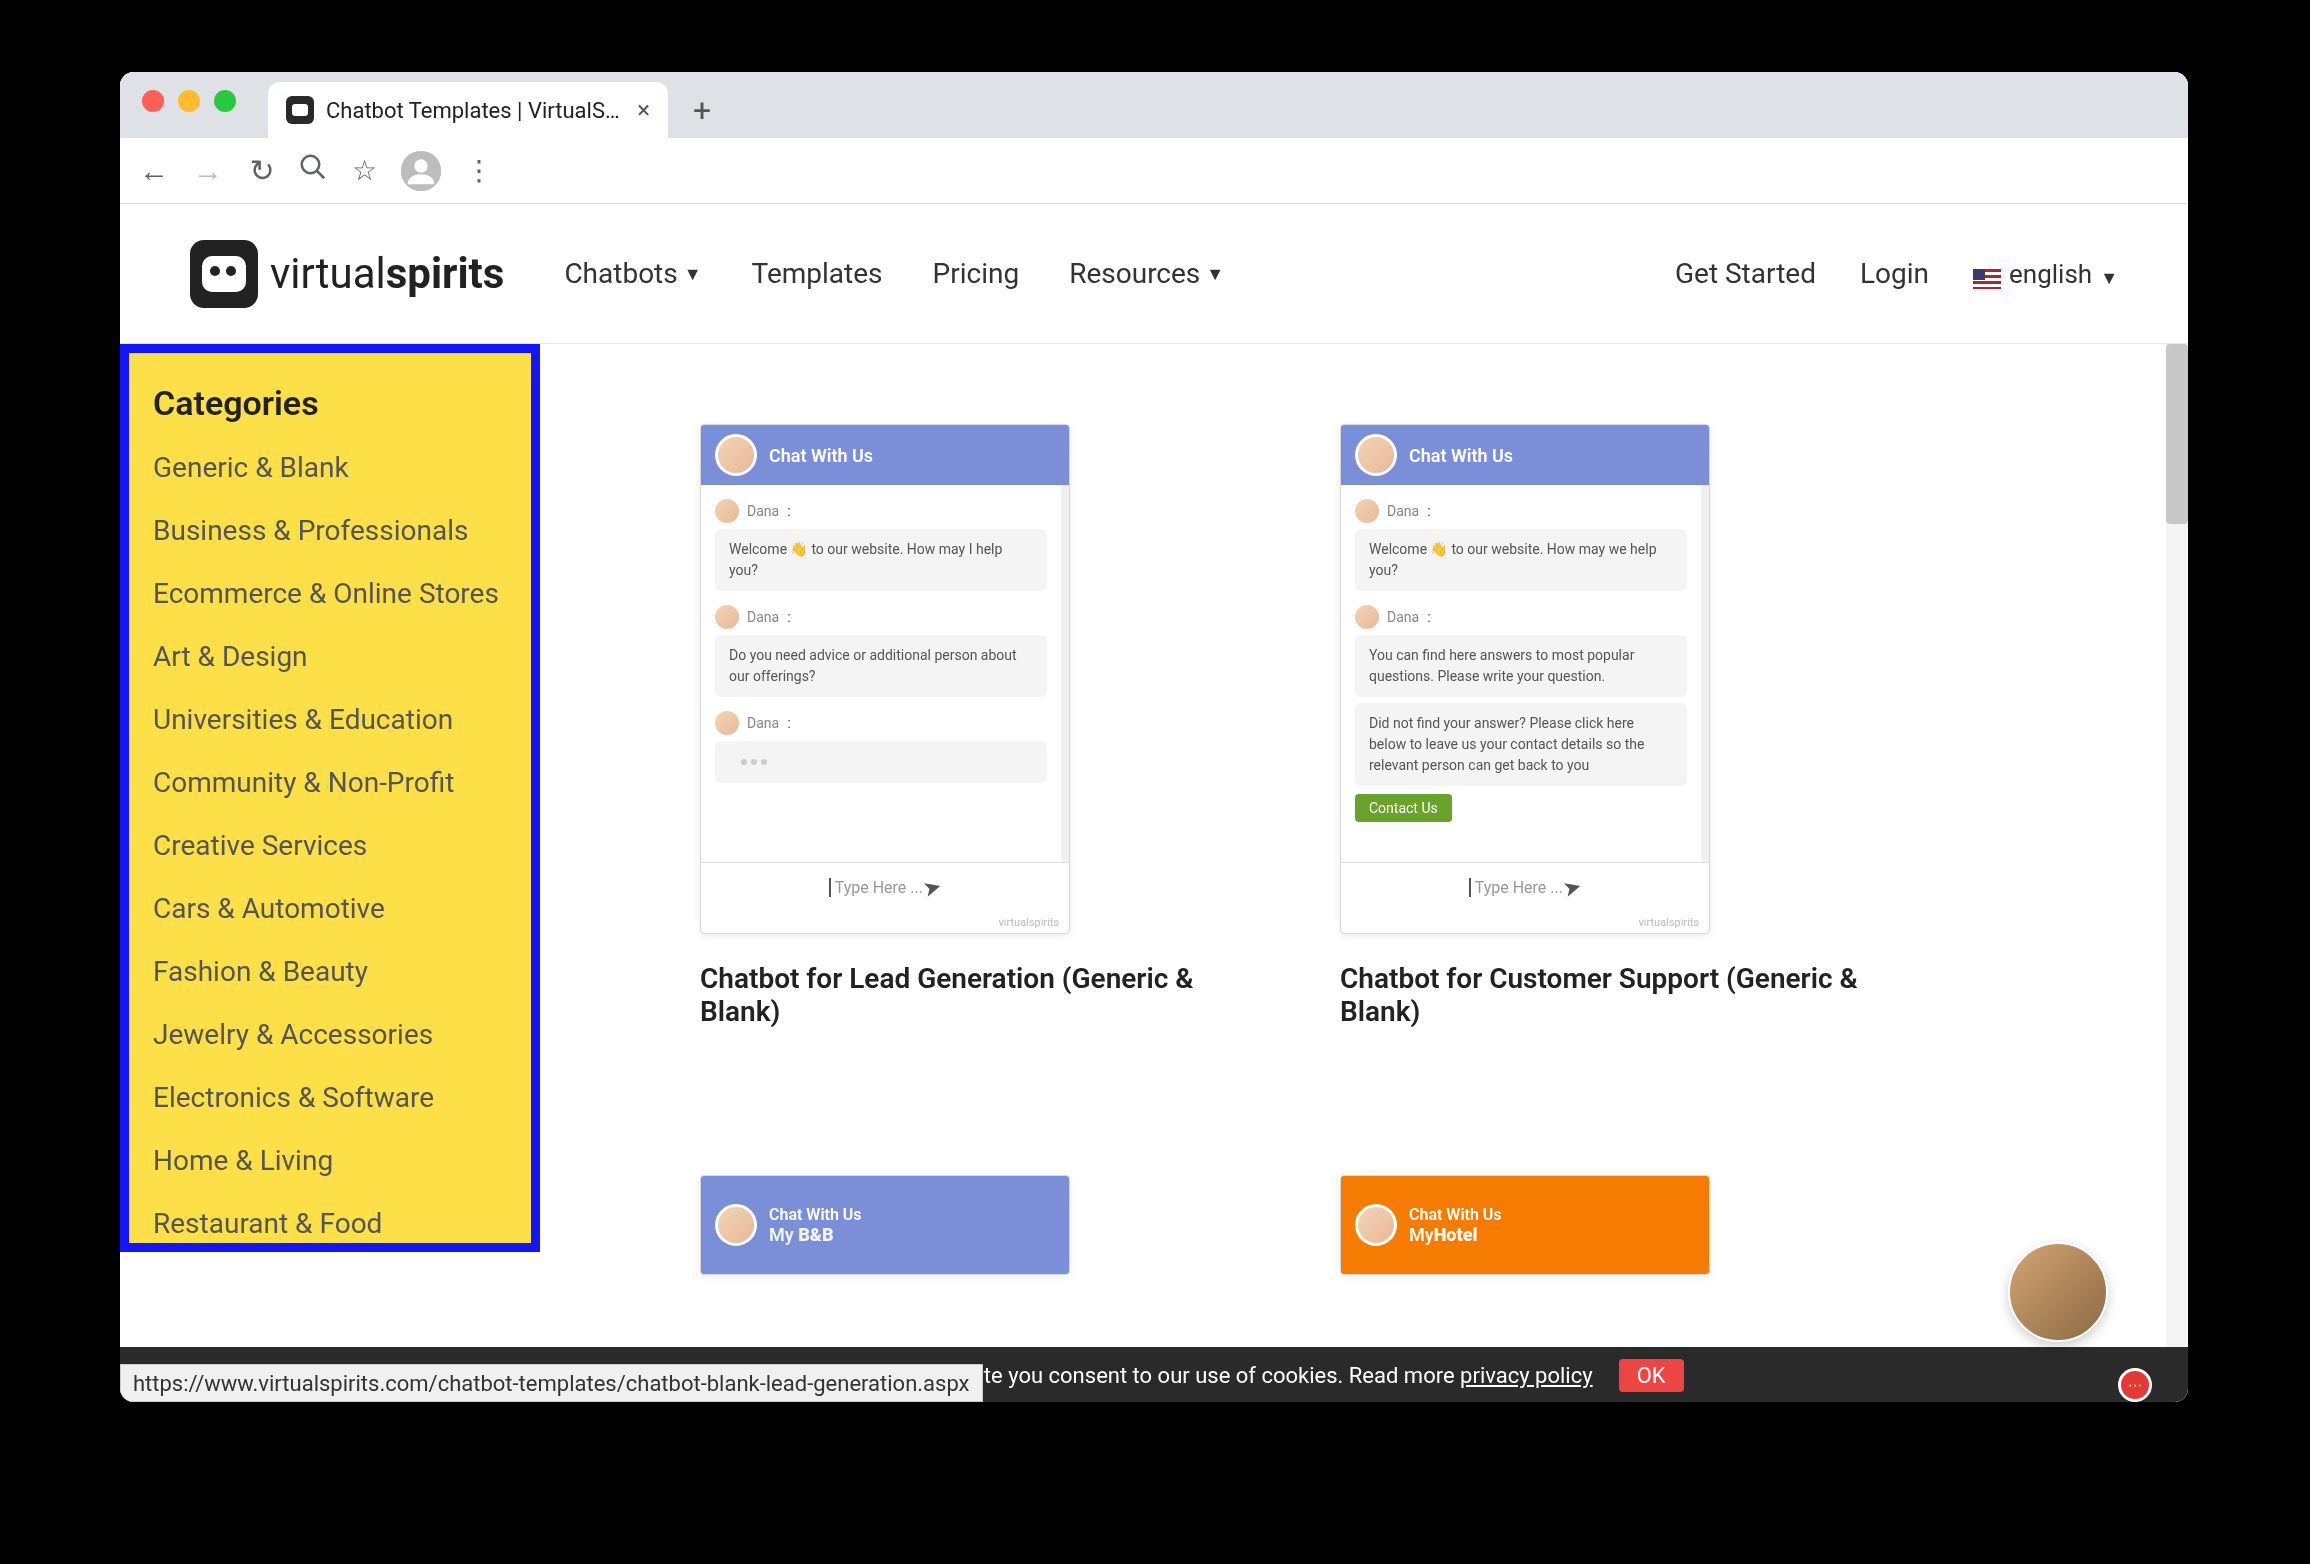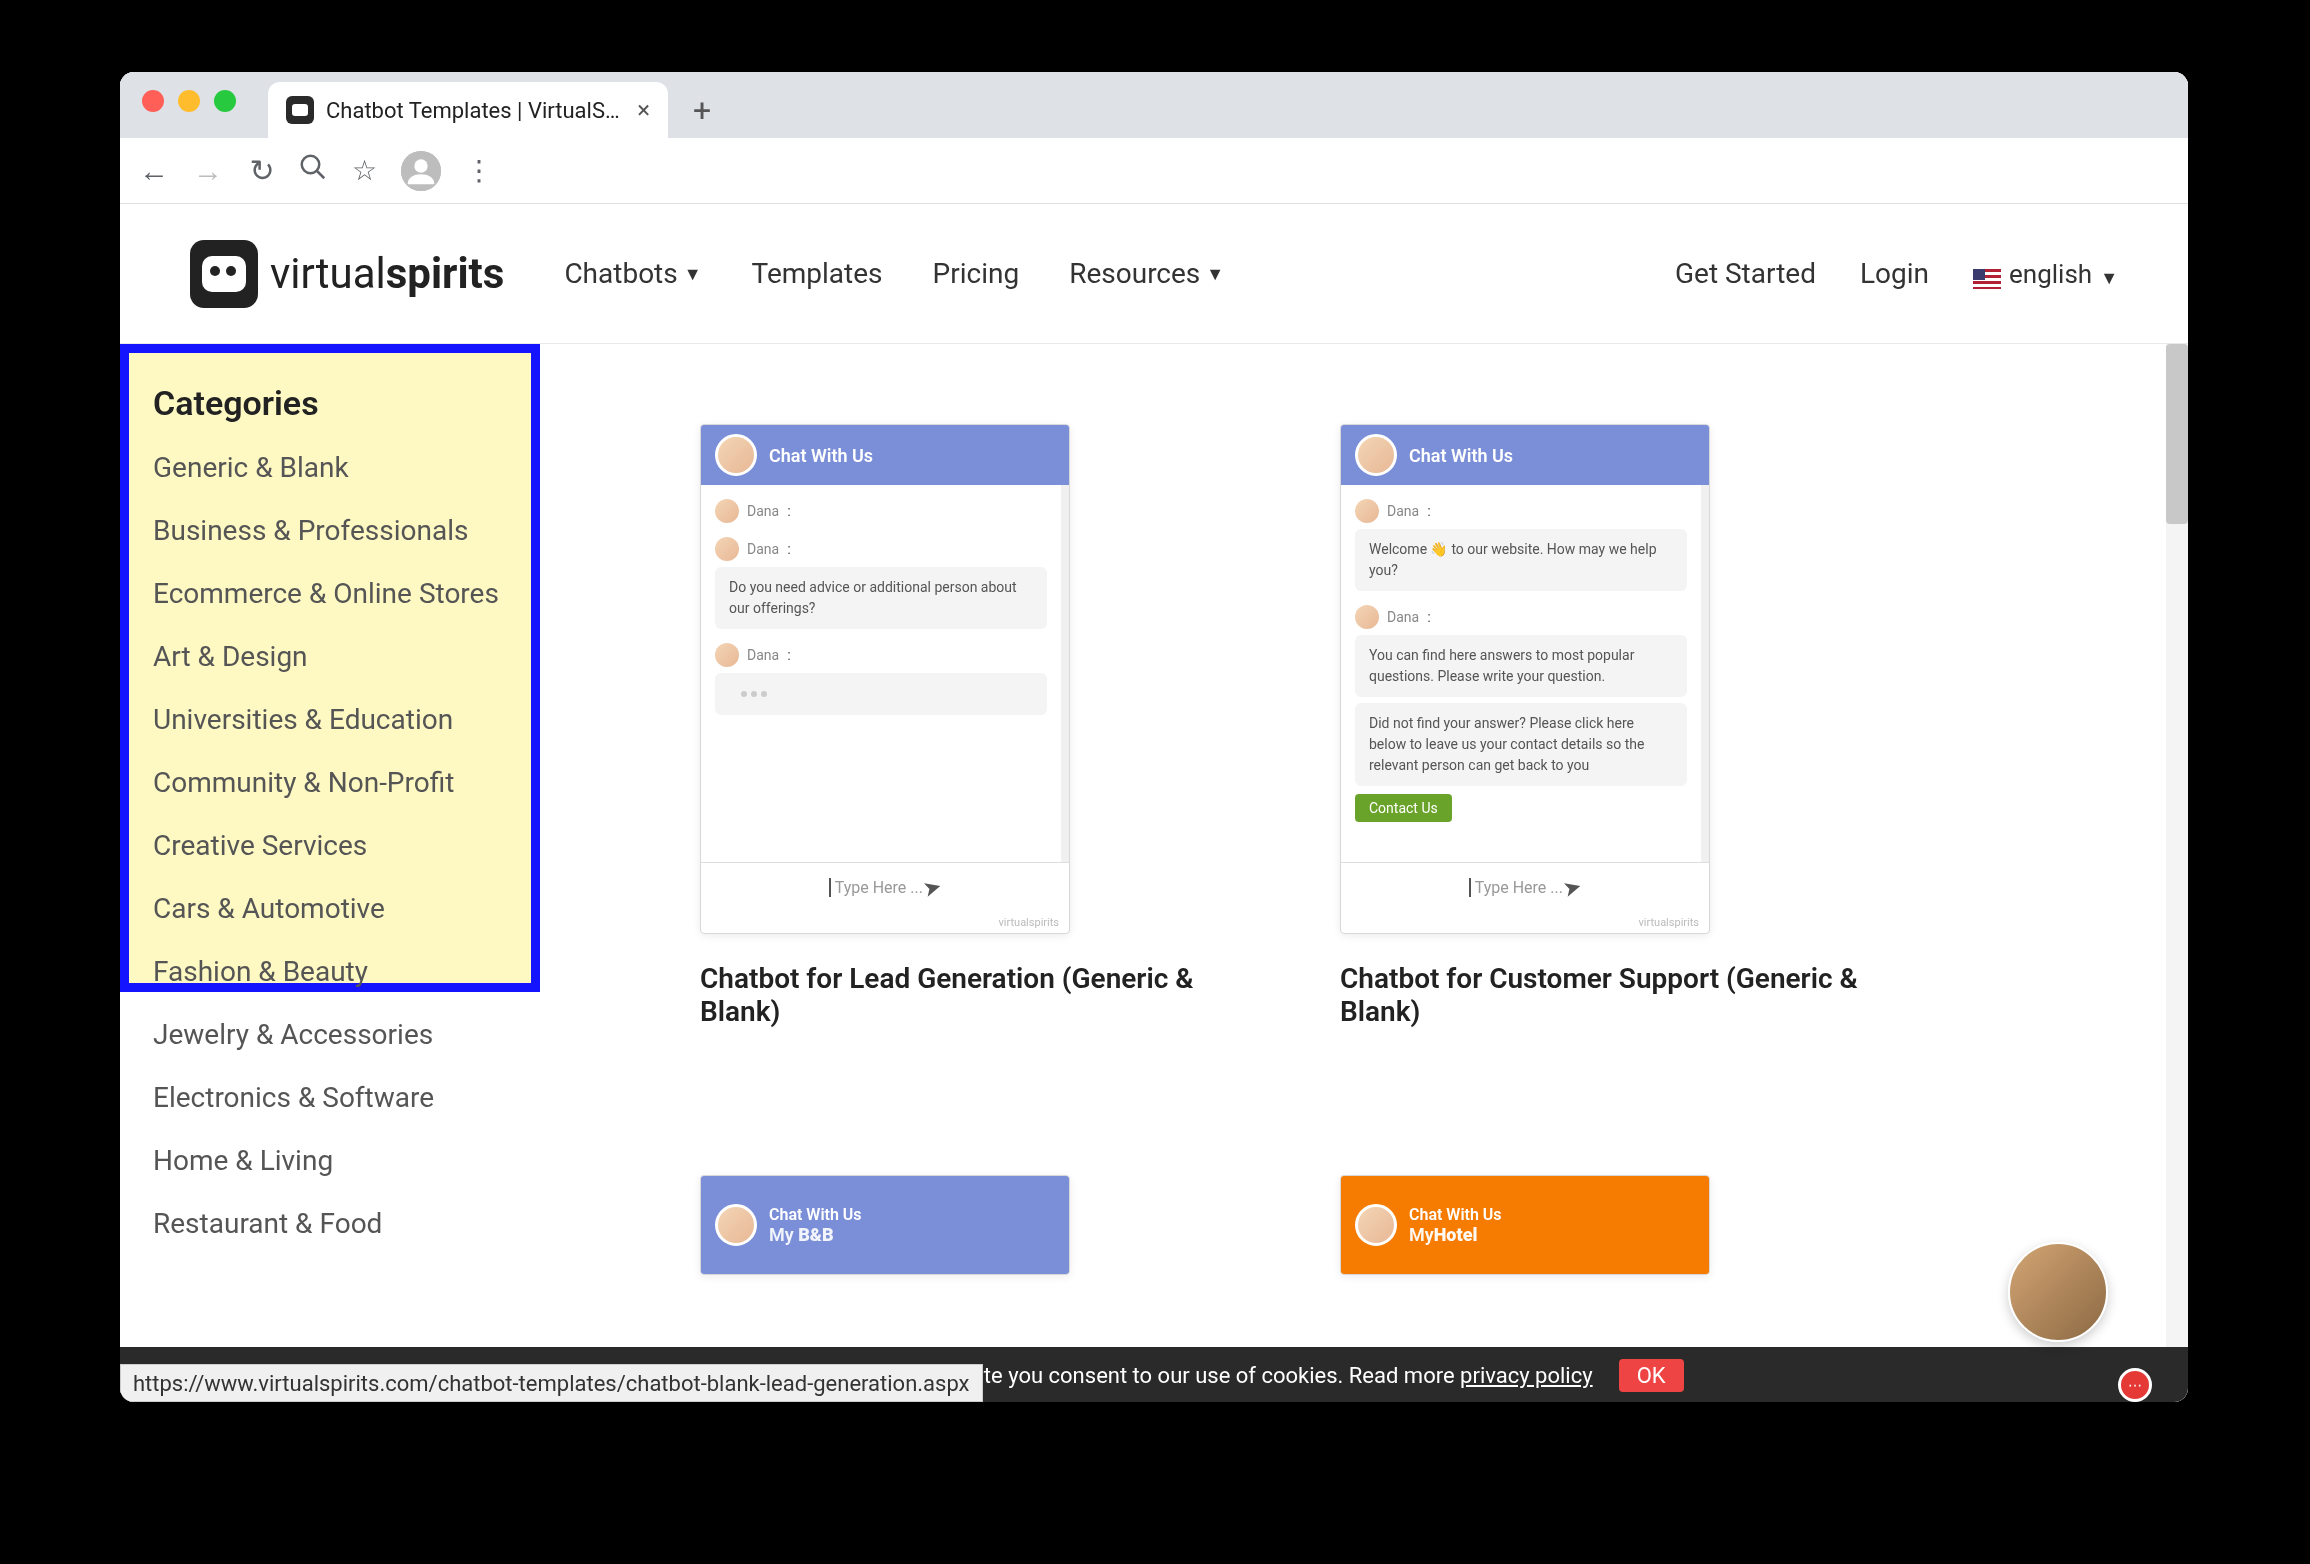--- a/index.html
+++ b/index.html
@@ -70,21 +70,21 @@
     .nav-right { margin-left: auto; display: flex; align-items: center; gap: 44px; }
     .lang { display: flex; align-items: flex-end; gap: 8px; font-size: 26px; color: #333; }
     .flag { width: 28px; height: 20px; background: linear-gradient(to bottom, #b22234 0%, #b22234 15%, #fff 15%, #fff 30%, #b22234 30%, #b22234 45%, #fff 45%, #fff 60%, #b22234 60%, #b22234 75%, #fff 75%, #fff 90%, #b22234 90%); position: relative; }
     .flag::before { content: ""; position: absolute; width: 12px; height: 11px; background: #3c3b6e; }
     
     .main-area { display: flex; height: calc(100% - 140px); position: relative; }
     
     .sidebar {
       width: 420px; padding: 30px 20px 36px 24px;
       border: 9px solid #1414ff; position: absolute; left: 0; top: 0;
-      height: 648px; background: #fef9c3;
+      height: 908px; background: #fde047;
     }
     .sidebar-title { font-size: 34px; font-weight: 600; color: #222; margin-bottom: 28px; }
     .sidebar-list { display: flex; flex-direction: column; gap: 30px; }
     .sidebar-item { font-size: 28px; color: #555; cursor: pointer; }
     
     .templates-grid {
       margin-left: 580px; padding: 80px 40px 40px 0;
       display: grid; grid-template-columns: repeat(2, 560px); gap: 60px 80px;
     }
     
@@ -262,20 +262,21 @@
 
         <div class="template-card">
           <div class="chat-preview">
             <div class="chat-header blue">
               <div class="avatar-sm"></div>
               <span>Chat With Us</span>
             </div>
             <div class="chat-body">
               <div class="msg-block">
                 <div class="msg-header"><div class="msg-avatar"></div><span class="msg-name">Dana</span>:</div>
+                <div class="msg-bubble">Welcome 👋 to our website. How may I help you?</div>
               </div>
               <div class="msg-block">
                 <div class="msg-header"><div class="msg-avatar"></div><span class="msg-name">Dana</span>:</div>
                 <div class="msg-bubble">Do you need advice or additional person about our offerings?</div>
               </div>
               <div class="msg-block">
                 <div class="msg-header"><div class="msg-avatar"></div><span class="msg-name">Dana</span>:</div>
                 <div class="msg-bubble">
                     <div class="dots">
                       <div class="dot"></div>

